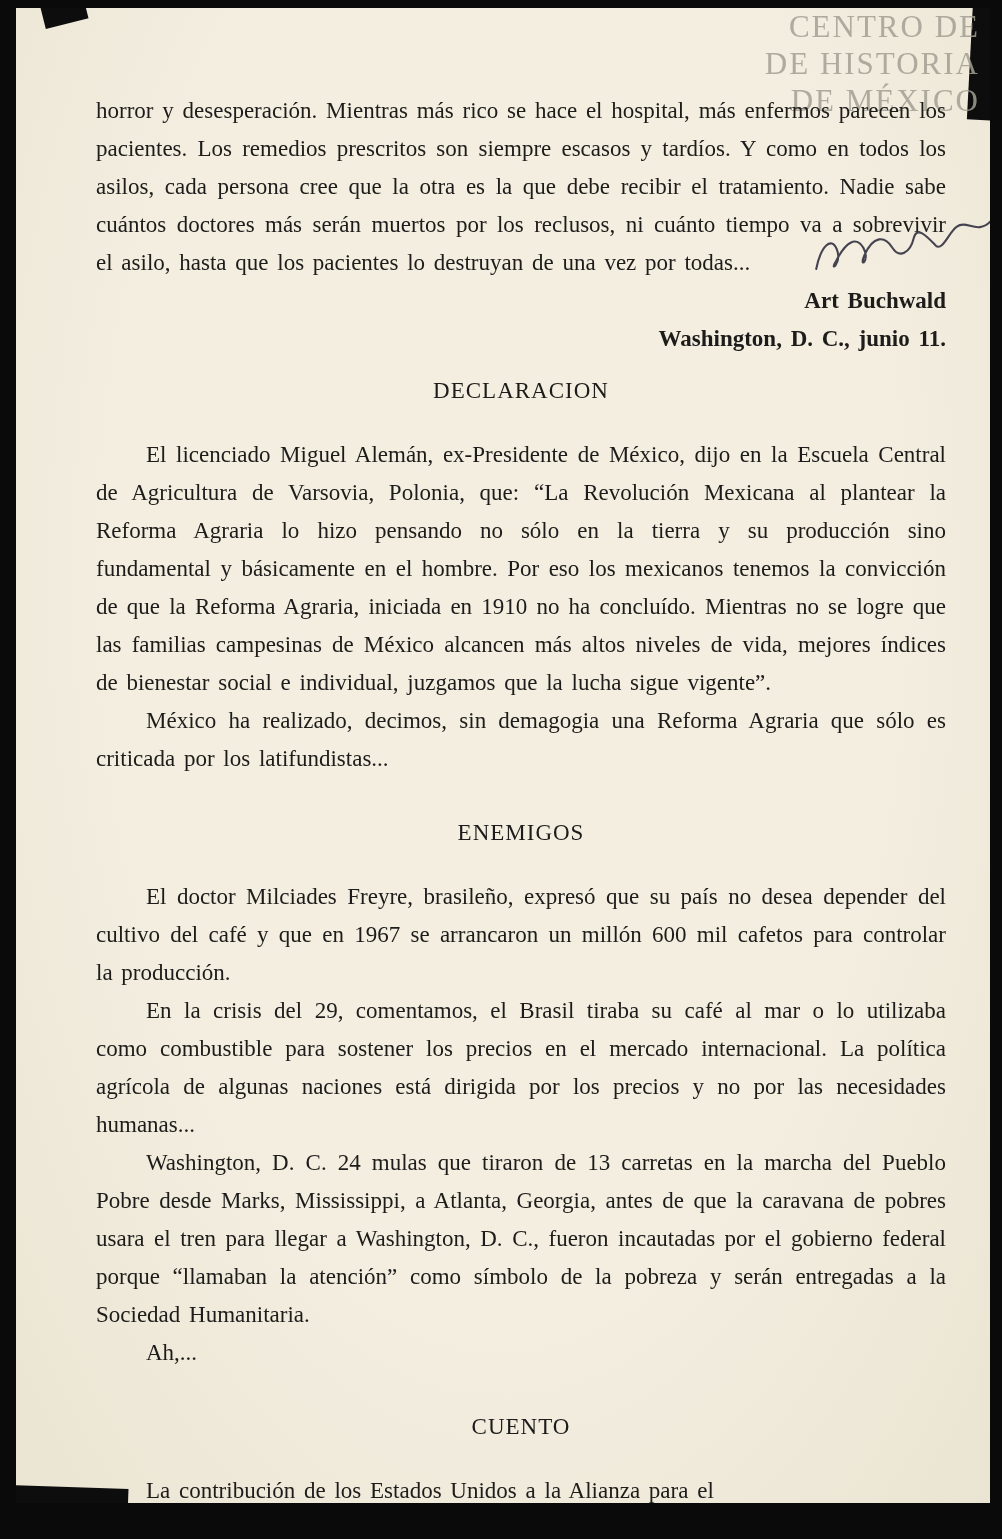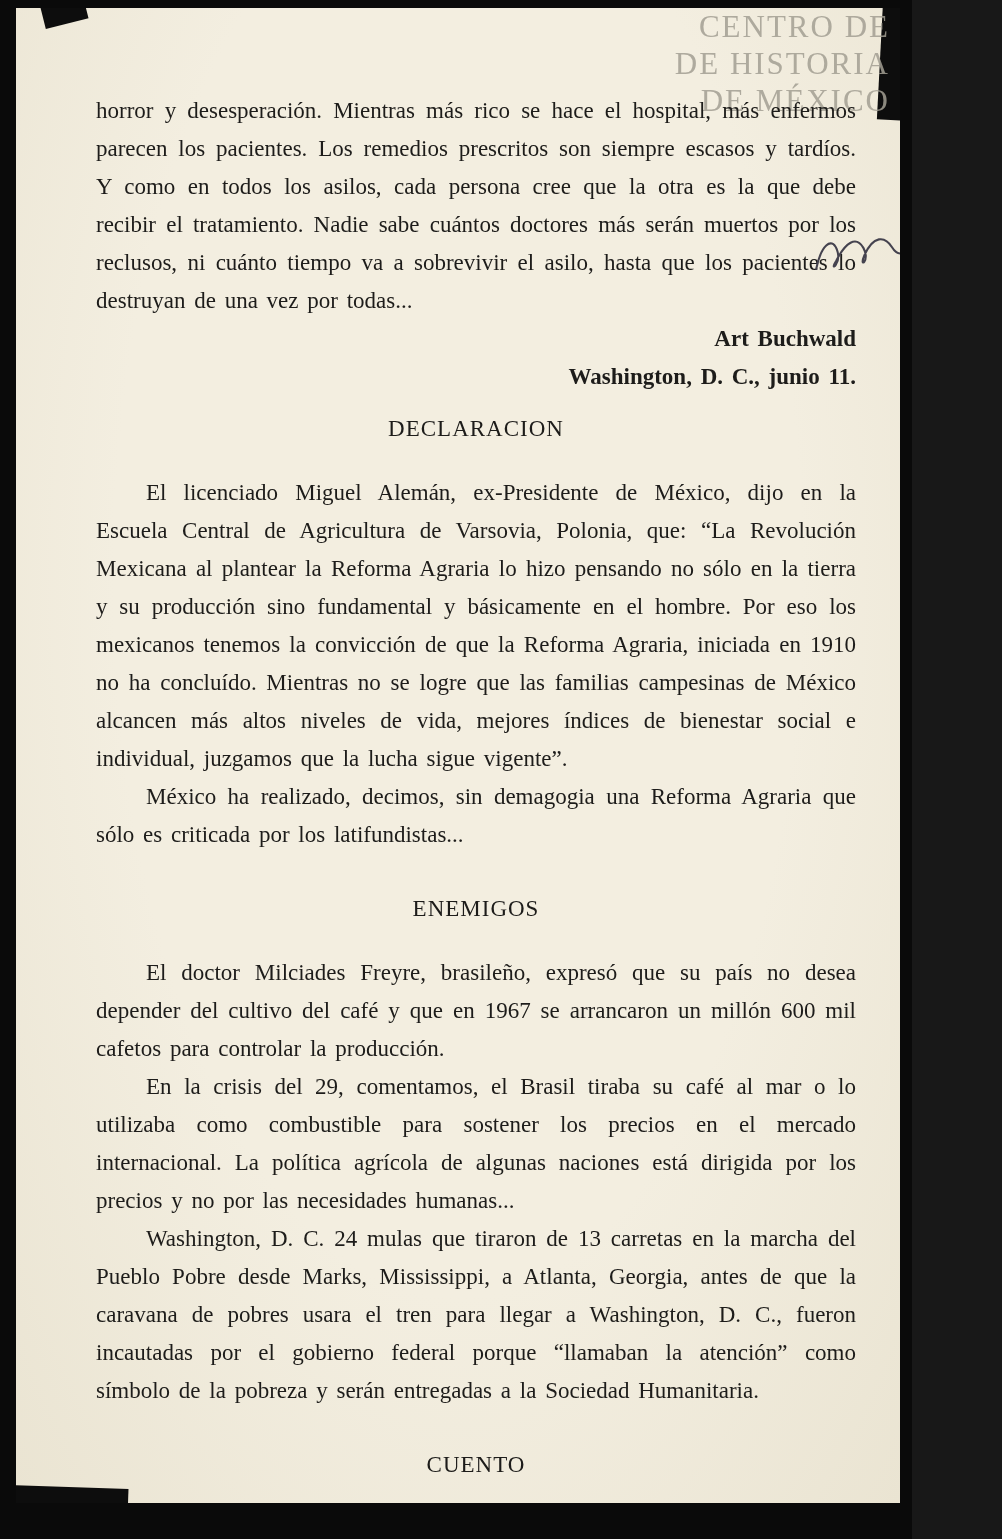--- a/index.html
+++ b/index.html
@@ -1,18 +1,18 @@
 <!DOCTYPE html>
 <html><head>
 <meta charset="utf-8">
 <style>
   html,body{margin:0;padding:0;background:#181818;}
   .scan{
     position:relative;
-    width:912px;height:1539px;
+    width:1002px;height:1539px;
     background:#0a0a0a;
     overflow:hidden;
     font-family:"Liberation Serif", serif;
   }
   .page{
     position:absolute;
     left:16px;top:8px;right:12px;bottom:36px;
     background:radial-gradient(ellipse at 50% 38%, #f3eee0 55%, #eae4d2 100%);
     overflow:hidden;
   }
@@ -101,19 +101,20 @@
 
       <h2 class="heading first">DECLARACION</h2>
       <p class="para indent">El licenciado Miguel Alemán, ex-Presidente de México, dijo en la Escuela Central de Agricultura de Varsovia, Polonia, que: “La Revolución Mexicana al plantear la Reforma Agraria lo hizo pensando no sólo en la tierra y su producción sino fundamental y básicamente en el hombre. Por eso los mexicanos tenemos la convicción de que la Reforma Agraria, iniciada en 1910 no ha concluído. Mientras no se logre que las familias campesinas de México alcancen más altos niveles de vida, mejores índices de bienestar social e individual, juzgamos que la lucha sigue vigente”.</p>
       <p class="para indent">México ha realizado, decimos, sin demagogia una Reforma Agraria que sólo es criticada por los latifundistas...</p>
 
       <h2 class="heading">ENEMIGOS</h2>
       <p class="para indent">El doctor Milciades Freyre, brasileño, expresó que su país no desea depender del cultivo del café y que en 1967 se arrancaron un millón 600 mil cafetos para controlar la producción.</p>
       <p class="para indent">En la crisis del 29, comentamos, el Brasil tiraba su café al mar o lo utilizaba como combustible para sostener los precios en el mercado internacional. La política agrícola de algunas naciones está dirigida por los precios y no por las necesidades humanas...</p>
 
       <p class="para indent">Washington, D. C. 24 mulas que tiraron de 13 carretas en la marcha del Pueblo Pobre desde Marks, Mississippi, a Atlanta, Georgia, antes de que la caravana de pobres usara el tren para llegar a Washington, D. C., fueron incautadas por el gobierno federal porque “llamaban la atención” como símbolo de la pobreza y serán entregadas a la Sociedad Humanitaria.</p>
+      <p class="para indent">Ah,...</p>
 
       <h2 class="heading">CUENTO</h2>
       <p class="para indent">La contribución de los Estados Unidos a la Alianza para el</p>
     </article>
 
   </div>
 </div>
 
 </body></html>

